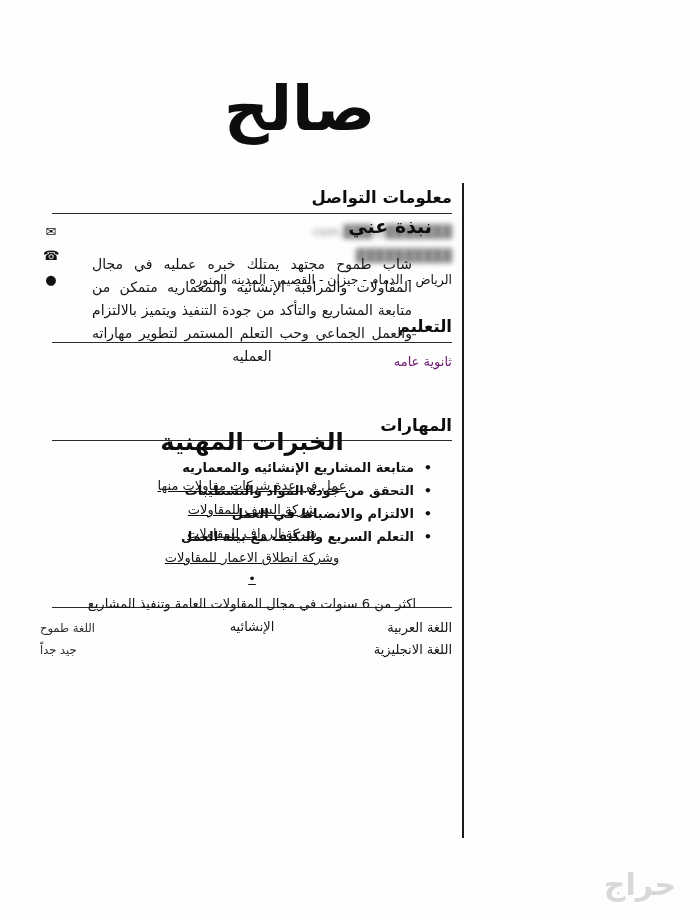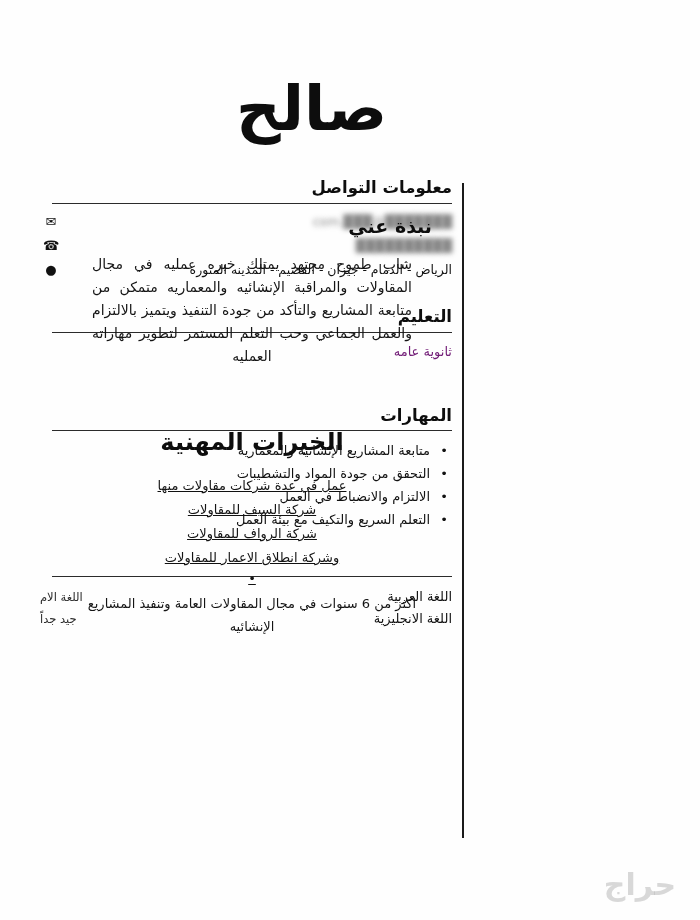--- a/index.html
+++ b/index.html
@@ -18,21 +18,21 @@
     position: relative;
     width: 700px;
     height: 920px;
     background: #fefefe;
   }
 
   
   .name-block {
     position: absolute;
     top: 78px;
-    right: 34px;
+    right: 46px;
     width: 430px;
     text-align: left;
   }
   .name {
     font-size: 62px;
     font-weight: 700;
     letter-spacing: 0px;
     line-height: 1;
     color: #0d0d0d;
     direction: rtl;
@@ -45,21 +45,21 @@
     top: 183px;
     right: 236px;
     width: 2px;
     height: 655px;
     background: #1a1a1a;
   }
 
   
   .col-right {
     position: absolute;
-    top: 178px;
+    top: 188px;
     right: 248px;
     width: 412px;
     text-align: right;
   }
   .sec-title {
     font-size: 16.5px;
     font-weight: 700;
     color: #0d0d0d;
     margin: 0 0 5px 0;
     line-height: 1.2;
@@ -110,23 +110,24 @@
 
   .plain-line {
     font-size: 13px;
     line-height: 20px;
     color: #701a75;
     text-align: right;
     margin: 2px 0 0 0;
   }
 
   .bullets {
-    margin: 0;
+    margin: 16px;
     padding: 0 18px 0 0;
     list-style: none;
+    font-weight: bold;
   }
   .bullets li {
     position: relative;
     font-size: 13px;
     line-height: 21px;
     color: #111;
     margin-bottom: 2px;
     text-align: right;
     padding-right: 4px;
   }
@@ -278,21 +279,21 @@
       </ul>
     </div>
 
     <div class="block-gap"></div>
     <div class="block-gap"></div>
 
     <div>
       <div class="sec-rule rule-w2"></div>
       <div class="lang-row">
         <span class="lang-name">اللغة العربية</span>
-        <span class="lang-level">اللغة الام</span>
+        <span class="lang-level">اللغة طموح</span>
       </div>
       <div class="lang-row">
         <span class="lang-name">اللغة الانجليزية</span>
         <span class="lang-level">جيد جداً</span>
       </div>
     </div>
 
   </div>
 
   <div class="col-left">

